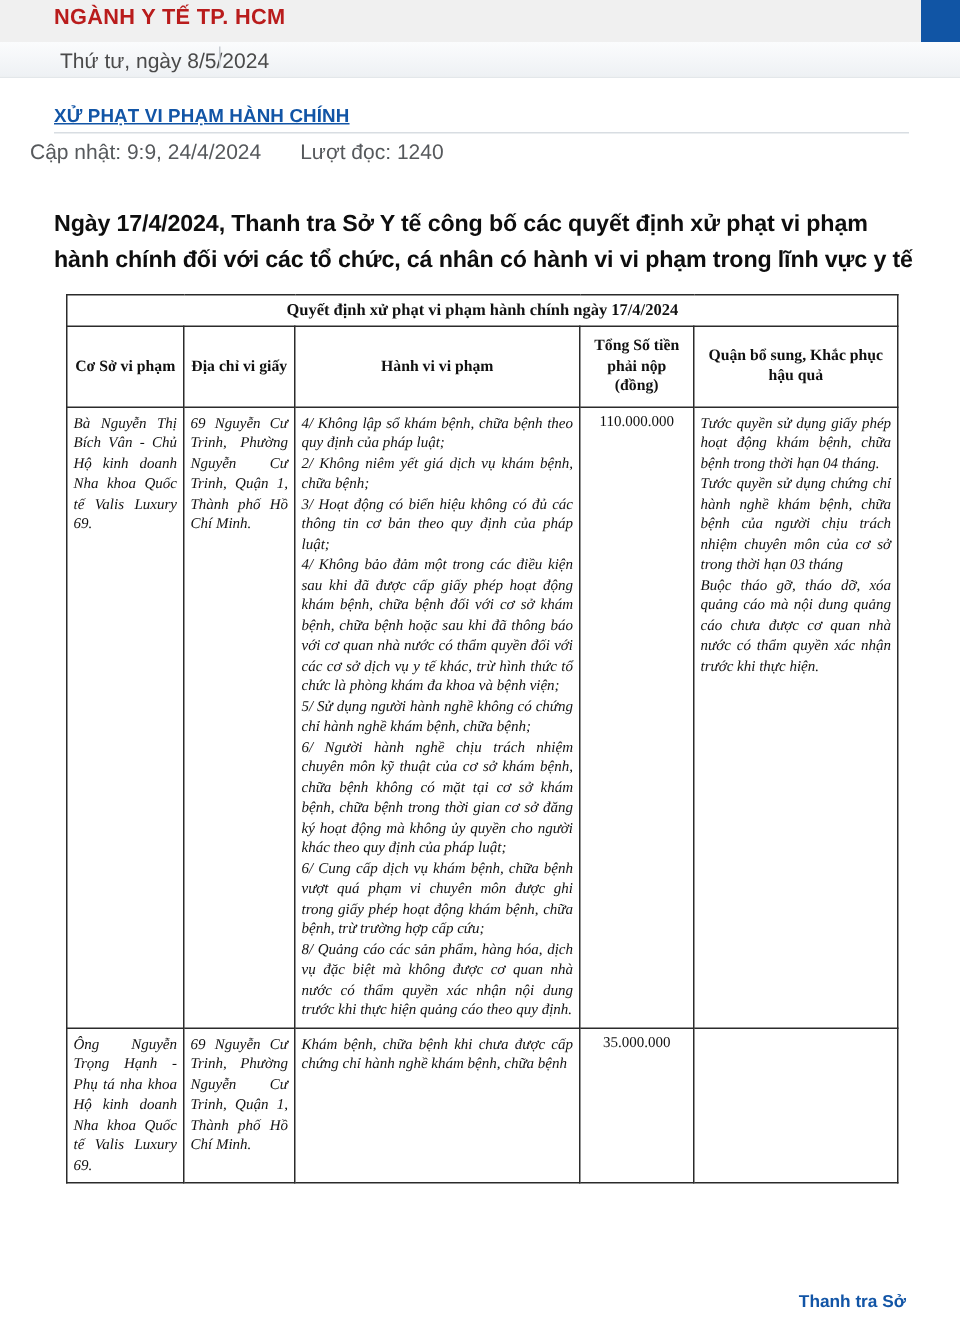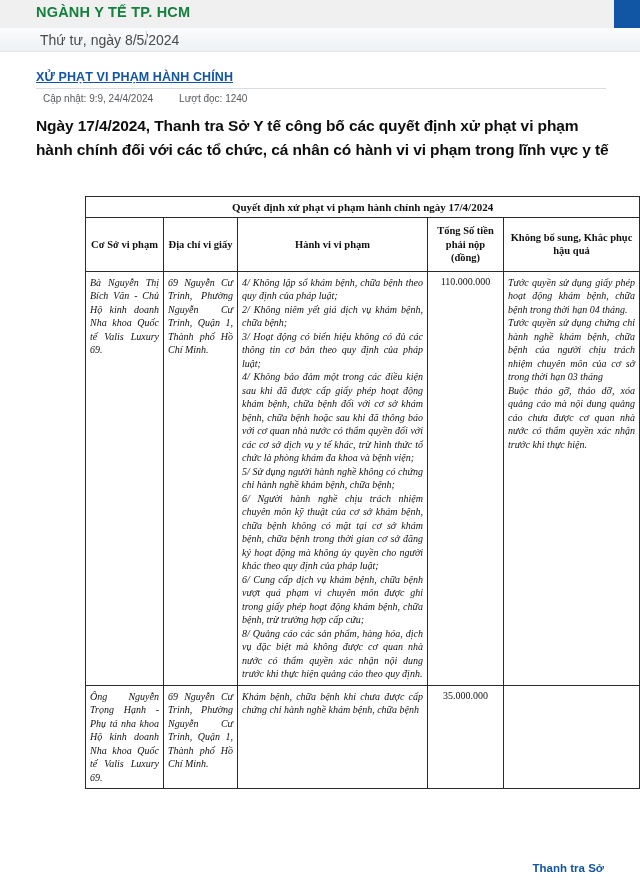--- a/index.html
+++ b/index.html
@@ -15,21 +15,21 @@
   .topbar {
     position: absolute; left: 0; top: 0; width: 614px; height: 28px;
     background: #f0f0f0;
   }
   .blue-block {
     position: absolute; right: 0; top: 0; width: 26px; height: 28px;
     background: #1155a5;
   }
   .site-title {
     position: absolute; left: 36px; top: 4px;
-    color: #15803d;
+    color: #b91c1c;
     font-size: 14.5px; font-weight: bold; letter-spacing: .2px;
     white-space: nowrap;
   }
   .datebar {
     position: absolute; left: 0; top: 28px; width: 640px; height: 24px;
     background: linear-gradient(to bottom, #fbfcfd 0%, #eef1f4 100%);
     border-bottom: 1px solid #e3e7ea;
   }
   .datebar-text {
     position: absolute; left: 40px; top: 32px;
@@ -45,39 +45,38 @@
     position: absolute; left: 36px; top: 70px;
     font-size: 12.5px; font-weight: bold; color: #1255a6;
     white-space: nowrap;
     letter-spacing: .1px;
   }
   .cat-rule {
     position: absolute; left: 36px; top: 88px; width: 570px; height: 1px;
     background: #d8dde2;
   }
   .meta-row {
-    position: absolute; left: 43px; top: 93px;
-    font-size: 10px; color: #56595c; white-space: nowrap;
+    position: absolute; left: 20px; top: 93px;
+    font-size: 14px; color: #56595c; white-space: nowrap;
   }
   .meta-row .m2 { margin-left: 26px; }
 
   .headline {
-    position: absolute; left: 36px; top: 104px; width: 578px;
+    position: absolute; left: 36px; top: 128px; width: 578px;
     font-size: 15.5px; font-weight: bold; color: #0e0e0e;
     line-height: 1.5; letter-spacing: -.1px;
   }
 
   
   .doc-table {
     position: absolute; left: 44px; top: 196px; width: 554px;
     border-collapse: collapse;
     font-family: "Liberation Serif", serif;
     color: #111;
     table-layout: fixed;
-    margin-left: 41px;
   }
   .doc-table td, .doc-table th {
     border: 1px solid #2b2b2b;
     vertical-align: top;
     padding: 4px 4px 4px 4px;
   }
   .tbl-caption {
     text-align: center; font-weight: bold; font-size: 11px;
     padding: 6px 4px 7px 4px;
   }
@@ -137,21 +136,21 @@
     </colgroup>
     <tbody>
       <tr>
         <td class="tbl-caption" colspan="5">Quyết định xử phạt vi phạm hành chính ngày 17/4/2024</td>
       </tr>
       <tr>
         <th>Cơ Sở vi phạm</th>
         <th>Địa chỉ vi giấy</th>
         <th>Hành vi vi phạm</th>
         <th>Tổng Số tiền phải nộp (đồng)</th>
-        <th>Không bổ sung, Khắc phục hậu quả</th>
+        <th>Quận bổ sung, Khắc phục hậu quả</th>
       </tr>
       <tr>
         <td class="cell just">Bà Nguyễn Thị Bích Vân - Chủ Hộ kinh doanh Nha khoa Quốc tế Valis Luxury 69.</td>
         <td class="cell just">69 Nguyễn Cư Trinh, Phường Nguyễn Cư Trinh, Quận 1, Thành phố Hồ Chí Minh.</td>
         <td class="cell just">
             <p>4/ Không lập sổ khám bệnh, chữa bệnh theo quy định của pháp luật;</p>
             <p>2/ Không niêm yết giá dịch vụ khám bệnh, chữa bệnh;</p>
             <p>3/ Hoạt động có biển hiệu không có đủ các thông tin cơ bản theo quy định của pháp luật;</p>
             <p>4/ Không bảo đảm một trong các điều kiện sau khi đã được cấp giấy phép hoạt động khám bệnh, chữa bệnh đối với cơ sở khám bệnh, chữa bệnh hoặc sau khi đã thông báo với cơ quan nhà nước có thẩm quyền đối với các cơ sở dịch vụ y tế khác, trừ hình thức tổ chức là phòng khám đa khoa và bệnh viện;</p>
             <p>5/ Sử dụng người hành nghề không có chứng chỉ hành nghề khám bệnh, chữa bệnh;</p>

